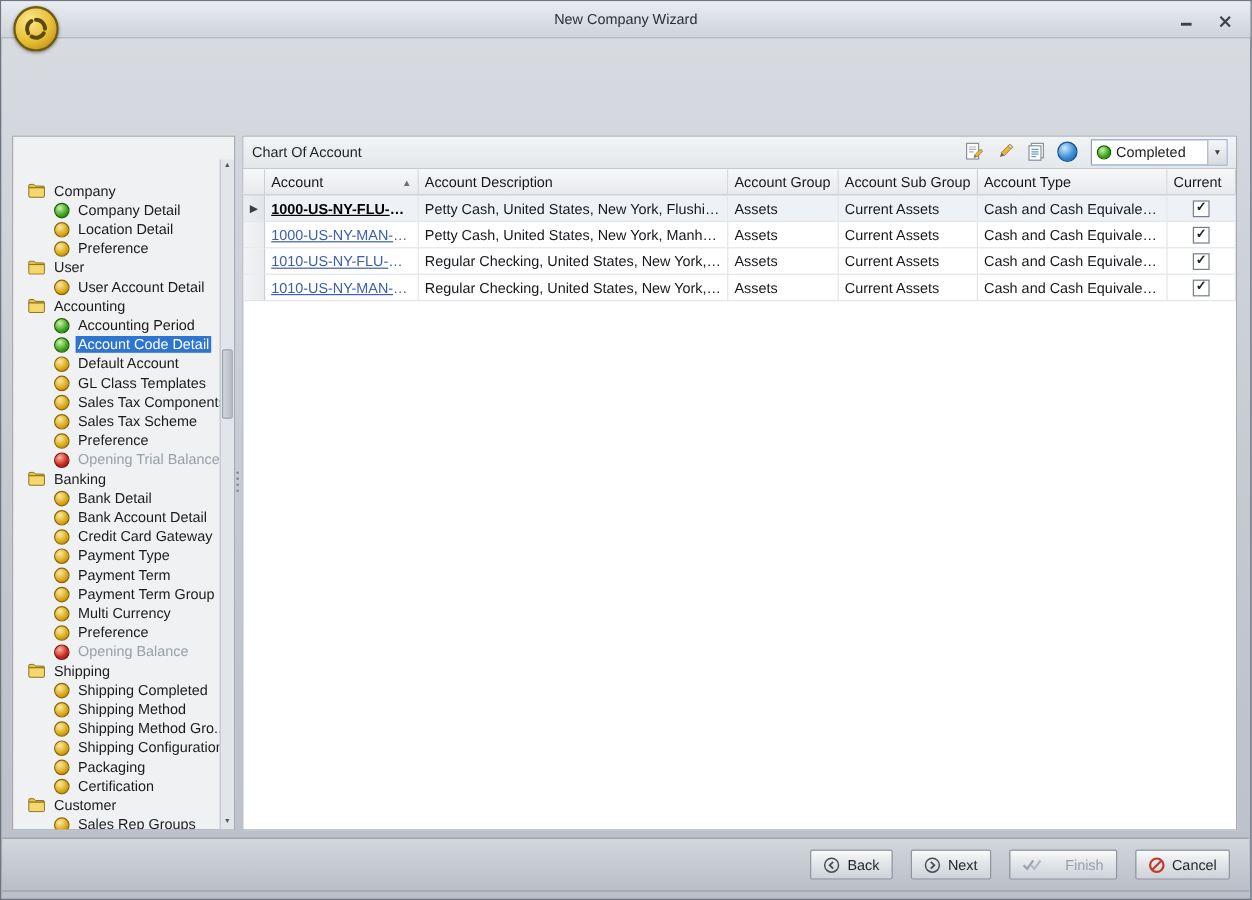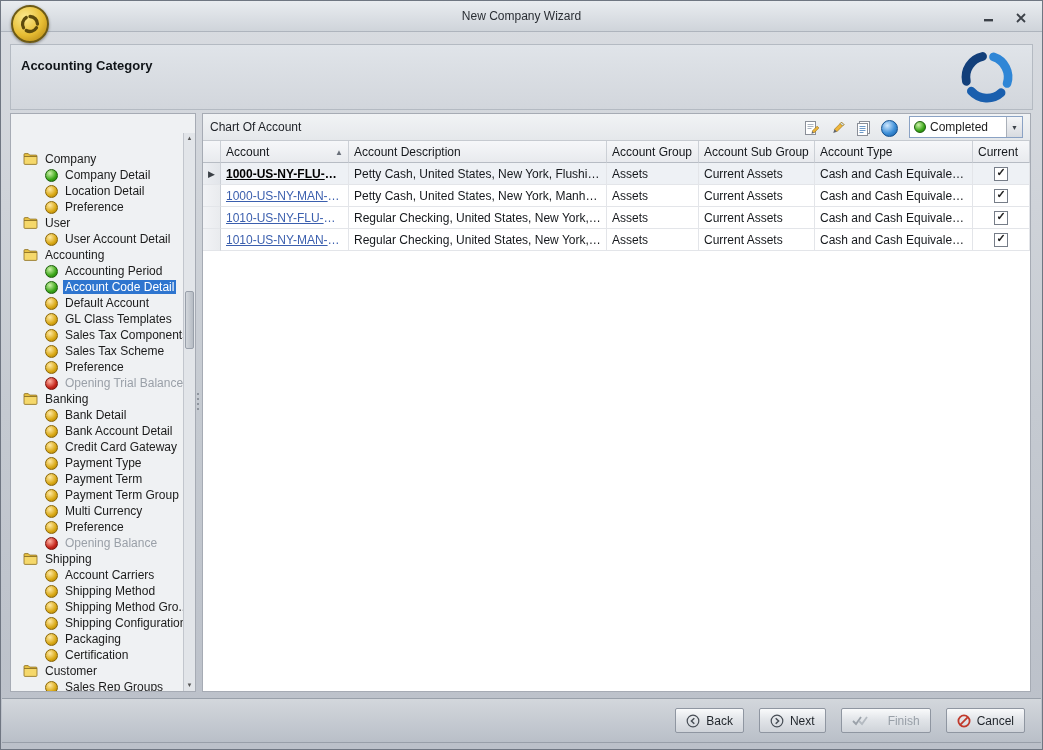--- a/index.html
+++ b/index.html
@@ -48,21 +48,21 @@
                   background:linear-gradient(90deg,#d3d7dc,#b6bcc4);}
   .splitter{position:absolute;left:193px;top:112px;width:8px;height:577px;display:flex;flex-direction:column;
             align-items:center;justify-content:center;gap:3px;}
   .splitter i{width:2px;height:2px;border-radius:50%;background:#7d838d;display:block;}
 
   
   .main{position:absolute;left:201px;top:112px;right:11px;height:577px;background:#fff;border:1px solid #a6abb4;}
   .main-header{height:26px;background:linear-gradient(#f1f3f5,#e5e8eb);border-bottom:1px solid #c6cad0;
                display:flex;align-items:center;padding:0 7px;}
   .panel-title{color:#1d2126;white-space:nowrap;}
-  .toolbar{margin-left:auto;display:flex;align-items:flex-end;gap:6px;}
+  .toolbar{margin-left:auto;display:flex;align-items:flex-start;gap:6px;}
   .tb-btn{width:20px;height:20px;display:flex;align-items:center;justify-content:center;border-radius:2px;}
   .globe{width:15px;height:15px;border-radius:50%;border:1px solid #12508f;
          background:radial-gradient(circle at 35% 30%,#cfe8ff,#3d8fd8 55%,#14579c);}
   .dropdown{display:flex;align-items:center;height:20px;width:112px;background:#fff;border:1px solid #8aa2c4;margin-left:4px;}
   .dropdown .sphere{margin:0 4px;}
   .dd-text{flex:1;overflow:hidden;white-space:nowrap;}
   .dd-btn{width:15px;height:100%;margin-left:auto;display:flex;align-items:center;justify-content:center;
           background:linear-gradient(#f5f6f8,#d8dbe0);border-left:1px solid #aab0b9;font-size:7px;color:#3c424a;}
 
   .grid-wrap{position:absolute;top:27px;left:0;right:0;bottom:0;background:#fff;overflow:hidden;}
@@ -115,32 +115,20 @@
           </svg>
       </span>
       <span class="win-btn">
         <svg width="10" height="10" viewBox="0 0 10 10">
             <path d="M1 1 L9 9 M9 1 L1 9" stroke="#3c4148" stroke-width="1.8"></path>
           </svg>
       </span>
     </div>
   </div>
 
-  <div class="header">
-    <div class="header-title">Accounting Category</div>
-    <div class="brand-logo">
-      <svg width="62" height="62" viewBox="0 0 100 100">
-        <g fill="none" stroke-linecap="round" transform="rotate(18 50 50)">
-          <path d="M50 16 A34 34 0 0 1 84 50" stroke="#2f86d6" stroke-width="14"></path>
-          <path d="M50 16 A34 34 0 0 1 84 50" transform="rotate(120 50 50)" stroke="#1a5fae" stroke-width="14"></path>
-          <path d="M50 16 A34 34 0 0 1 84 50" transform="rotate(240 50 50)" stroke="#123f7a" stroke-width="14"></path>
-        </g>
-      </svg>
-    </div>
-  </div>
 
   <div class="sidebar">
     <div class="tree" id="category-tree">
         <div class="tree-folder">
           <svg width="15" height="12" viewBox="0 0 15 12">
             <path d="M1 3.5 L1 1.6 Q1 .6 2 .6 L5.2 .6 L6.7 2.1 L13 2.1 Q14 2.1 14 3.1 L14 3.5 Z" fill="#e8c244" stroke="#8a6d1f" stroke-width="0.8"></path>
             <path d="M1 3.5 L14 3.5 L14 10.4 Q14 11.4 13 11.4 L2 11.4 Q1 11.4 1 10.4 Z" fill="#f5d86b" stroke="#8a6d1f" stroke-width="0.8"></path>
           </svg>
           <span class="tree-label">Company</span>
         </div>
@@ -251,21 +239,21 @@
         </div>
         <div class="tree-folder">
           <svg width="15" height="12" viewBox="0 0 15 12">
             <path d="M1 3.5 L1 1.6 Q1 .6 2 .6 L5.2 .6 L6.7 2.1 L13 2.1 Q14 2.1 14 3.1 L14 3.5 Z" fill="#e8c244" stroke="#8a6d1f" stroke-width="0.8"></path>
             <path d="M1 3.5 L14 3.5 L14 10.4 Q14 11.4 13 11.4 L2 11.4 Q1 11.4 1 10.4 Z" fill="#f5d86b" stroke="#8a6d1f" stroke-width="0.8"></path>
           </svg>
           <span class="tree-label">Shipping</span>
         </div>
         <div class="tree-item">
           <span class="sphere yellow"></span>
-          <span class="tree-label">Account Carriers</span>
+          <span class="tree-label">Shipping Completed</span>
         </div>
         <div class="tree-item">
           <span class="sphere yellow"></span>
           <span class="tree-label">Shipping Method</span>
         </div>
         <div class="tree-item">
           <span class="sphere yellow"></span>
           <span class="tree-label">Shipping Method Gro...</span>
         </div>
         <div class="tree-item">

